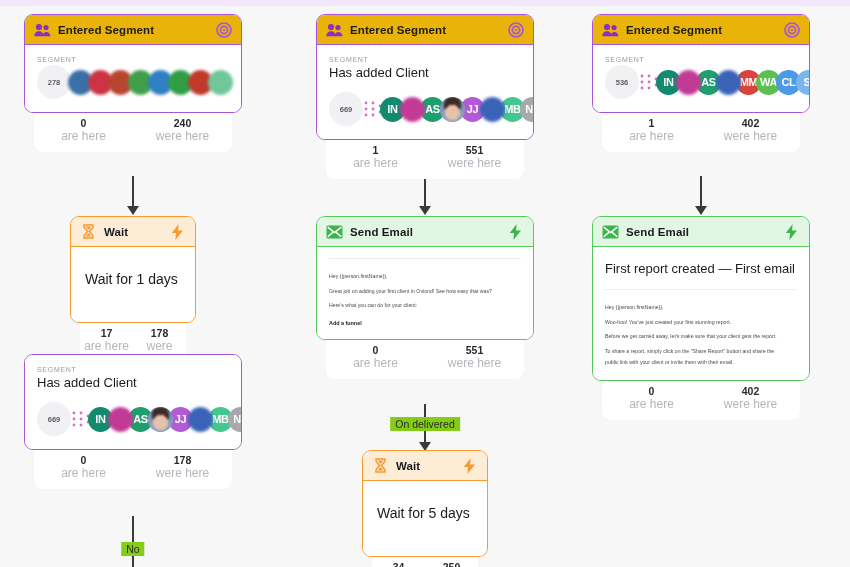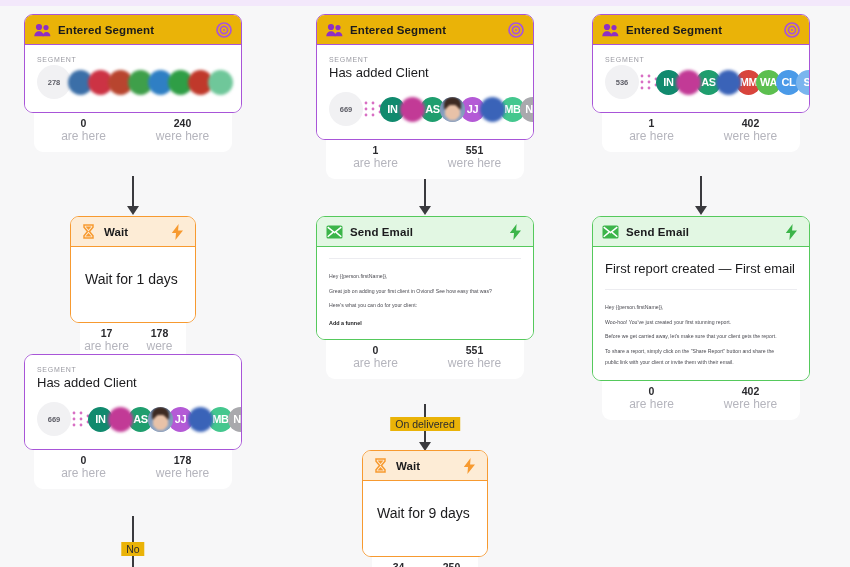--- a/index.html
+++ b/index.html
@@ -99,21 +99,21 @@
   .conn .line { position:absolute; left:0; top:0; width:2px; background:#3a3a3e; }
   .conn.orange .line { background:#f79a30; }
   .arrow {
     position:absolute; left:-5px; width:0; height:0;
     border-left:6px solid transparent; border-right:6px solid transparent;
     border-top:9px solid #3a3a3e;
   }
   .conn.orange .arrow { border-top-color:#f79a30; }
   .conn-label {
     position:absolute; transform:translateX(-50%);
-    background:#eab308; padding:1px 5px;
+    background:#84cc16; padding:1px 5px;
     font-size:10.5px; color:#2a2a2e; white-space:nowrap;
   }
 </style>
 </head>
 <body>
 
 <div class="canvas">
   <div class="topstrip"></div>
 
   <div class="node" style="left:24px; top:14px;">
@@ -385,21 +385,21 @@
             </svg>
         </span>
         <span class="head-title">Wait</span>
         <span class="head-right">
           <svg width="13" height="16" viewBox="0 0 13 16">
               <path d="M7.6 0 0.8 9h4.2L4.4 16 12 6.6H7.1z" fill="#f79a30"></path>
             </svg>
         </span>
       </div>
       <div class="card-body">
-        <div class="wait-text">Wait for 9 days</div>
+        <div class="wait-text">Wait for 5 days</div>
       </div>
     </div>
     <div class="stats">
       <div class="stat">
         <div class="num">34</div>
 
       </div>
       <div class="stat">
         <div class="num">250</div>
 

